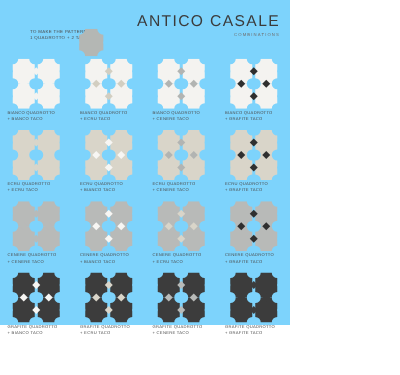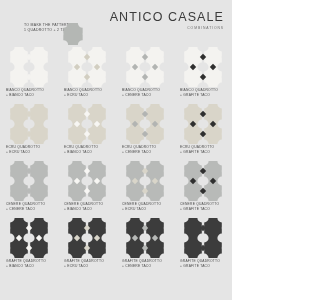--- a/index.html
+++ b/index.html
@@ -4,22 +4,22 @@
 <style>
   * { box-sizing: border-box; margin: 0; padding: 0; }
   html, body {
     width: 232px; height: 300px;
     background: #ffffff;
     font-family: "Liberation Sans", sans-serif;
     overflow: hidden;
   }
   #page {
     position: relative;
-    width: 232px; height: 300px;
-    background: #e5e5e5;
+    width: 232px; height: 260px;
+    background: #7dd3fc;
   }
 
   
   .header {
     position: absolute;
     top: 0; left: 0;
     width: 232px; height: 46px;
   }
   .brand-block {
     position: absolute;

